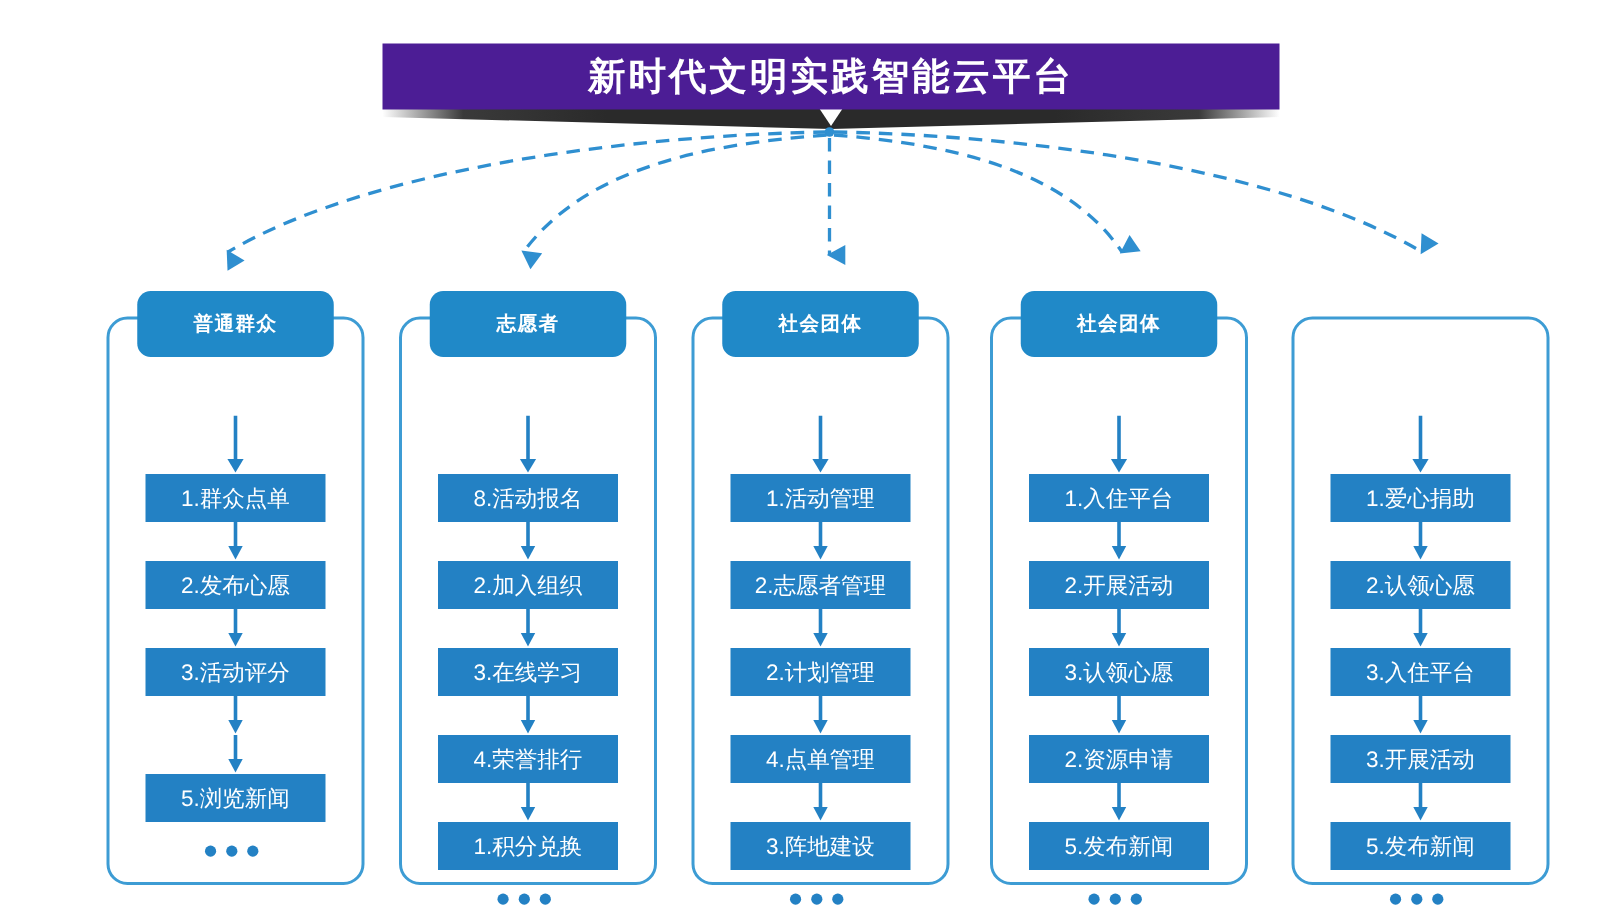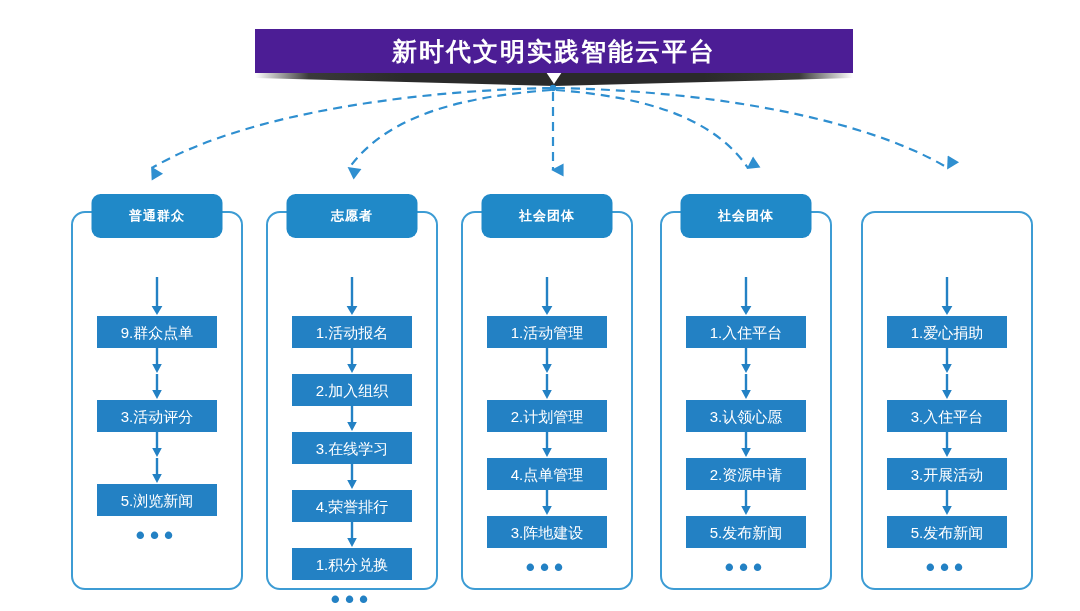--- a/index.html
+++ b/index.html
@@ -177,27 +177,28 @@
 
   <div class="column" style="left:71px">
     <div class="col-header">普通群众</div>
     <div class="items">
       <div class="head-arrow">
         <svg width="14" height="39" viewBox="0 0 14 39">
             <path d="M7,0 L7,30" stroke="#2381c4" stroke-width="2.4" fill="none"></path>
             <path d="M1.6,29 L12.4,29 L7,38 Z" fill="#2381c4"></path>
           </svg>
       </div>
-      <div class="item">9.群众点单</div>
-      <div class="v-arrow">
-        <svg width="14" height="26" viewBox="0 0 14 26">
-            <path d="M7,0 L7,17" stroke="#2381c4" stroke-width="2.4" fill="none"></path>
-            <path d="M2.2,16 L11.8,16 L7,25 Z" fill="#2381c4"></path>
-          </svg>
-      </div>
+      <div class="item">1.群众点单</div>
+      <div class="v-arrow">
+        <svg width="14" height="26" viewBox="0 0 14 26">
+            <path d="M7,0 L7,17" stroke="#2381c4" stroke-width="2.4" fill="none"></path>
+            <path d="M2.2,16 L11.8,16 L7,25 Z" fill="#2381c4"></path>
+          </svg>
+      </div>
+      <div class="item">2.发布心愿</div>
       <div class="v-arrow">
         <svg width="14" height="26" viewBox="0 0 14 26">
             <path d="M7,0 L7,17" stroke="#2381c4" stroke-width="2.4" fill="none"></path>
             <path d="M2.2,16 L11.8,16 L7,25 Z" fill="#2381c4"></path>
           </svg>
       </div>
       <div class="item">3.活动评分</div>
       <div class="v-arrow">
         <svg width="14" height="26" viewBox="0 0 14 26">
             <path d="M7,0 L7,17" stroke="#2381c4" stroke-width="2.4" fill="none"></path>
@@ -217,21 +218,21 @@
 
   <div class="column" style="left:266px">
     <div class="col-header">志愿者</div>
     <div class="items">
       <div class="head-arrow">
         <svg width="14" height="39" viewBox="0 0 14 39">
             <path d="M7,0 L7,30" stroke="#2381c4" stroke-width="2.4" fill="none"></path>
             <path d="M1.6,29 L12.4,29 L7,38 Z" fill="#2381c4"></path>
           </svg>
       </div>
-      <div class="item">1.活动报名</div>
+      <div class="item">8.活动报名</div>
       <div class="v-arrow">
         <svg width="14" height="26" viewBox="0 0 14 26">
             <path d="M7,0 L7,17" stroke="#2381c4" stroke-width="2.4" fill="none"></path>
             <path d="M2.2,16 L11.8,16 L7,25 Z" fill="#2381c4"></path>
           </svg>
       </div>
       <div class="item">2.加入组织</div>
       <div class="v-arrow">
         <svg width="14" height="26" viewBox="0 0 14 26">
             <path d="M7,0 L7,17" stroke="#2381c4" stroke-width="2.4" fill="none"></path>
@@ -266,20 +267,21 @@
             <path d="M1.6,29 L12.4,29 L7,38 Z" fill="#2381c4"></path>
           </svg>
       </div>
       <div class="item">1.活动管理</div>
       <div class="v-arrow">
         <svg width="14" height="26" viewBox="0 0 14 26">
             <path d="M7,0 L7,17" stroke="#2381c4" stroke-width="2.4" fill="none"></path>
             <path d="M2.2,16 L11.8,16 L7,25 Z" fill="#2381c4"></path>
           </svg>
       </div>
+      <div class="item">2.志愿者管理</div>
       <div class="v-arrow">
         <svg width="14" height="26" viewBox="0 0 14 26">
             <path d="M7,0 L7,17" stroke="#2381c4" stroke-width="2.4" fill="none"></path>
             <path d="M2.2,16 L11.8,16 L7,25 Z" fill="#2381c4"></path>
           </svg>
       </div>
       <div class="item">2.计划管理</div>
       <div class="v-arrow">
         <svg width="14" height="26" viewBox="0 0 14 26">
             <path d="M7,0 L7,17" stroke="#2381c4" stroke-width="2.4" fill="none"></path>
@@ -307,20 +309,21 @@
             <path d="M1.6,29 L12.4,29 L7,38 Z" fill="#2381c4"></path>
           </svg>
       </div>
       <div class="item">1.入住平台</div>
       <div class="v-arrow">
         <svg width="14" height="26" viewBox="0 0 14 26">
             <path d="M7,0 L7,17" stroke="#2381c4" stroke-width="2.4" fill="none"></path>
             <path d="M2.2,16 L11.8,16 L7,25 Z" fill="#2381c4"></path>
           </svg>
       </div>
+      <div class="item">2.开展活动</div>
       <div class="v-arrow">
         <svg width="14" height="26" viewBox="0 0 14 26">
             <path d="M7,0 L7,17" stroke="#2381c4" stroke-width="2.4" fill="none"></path>
             <path d="M2.2,16 L11.8,16 L7,25 Z" fill="#2381c4"></path>
           </svg>
       </div>
       <div class="item">3.认领心愿</div>
       <div class="v-arrow">
         <svg width="14" height="26" viewBox="0 0 14 26">
             <path d="M7,0 L7,17" stroke="#2381c4" stroke-width="2.4" fill="none"></path>
@@ -347,20 +350,21 @@
             <path d="M1.6,29 L12.4,29 L7,38 Z" fill="#2381c4"></path>
           </svg>
       </div>
       <div class="item">1.爱心捐助</div>
       <div class="v-arrow">
         <svg width="14" height="26" viewBox="0 0 14 26">
             <path d="M7,0 L7,17" stroke="#2381c4" stroke-width="2.4" fill="none"></path>
             <path d="M2.2,16 L11.8,16 L7,25 Z" fill="#2381c4"></path>
           </svg>
       </div>
+      <div class="item">2.认领心愿</div>
       <div class="v-arrow">
         <svg width="14" height="26" viewBox="0 0 14 26">
             <path d="M7,0 L7,17" stroke="#2381c4" stroke-width="2.4" fill="none"></path>
             <path d="M2.2,16 L11.8,16 L7,25 Z" fill="#2381c4"></path>
           </svg>
       </div>
       <div class="item">3.入住平台</div>
       <div class="v-arrow">
         <svg width="14" height="26" viewBox="0 0 14 26">
             <path d="M7,0 L7,17" stroke="#2381c4" stroke-width="2.4" fill="none"></path>

